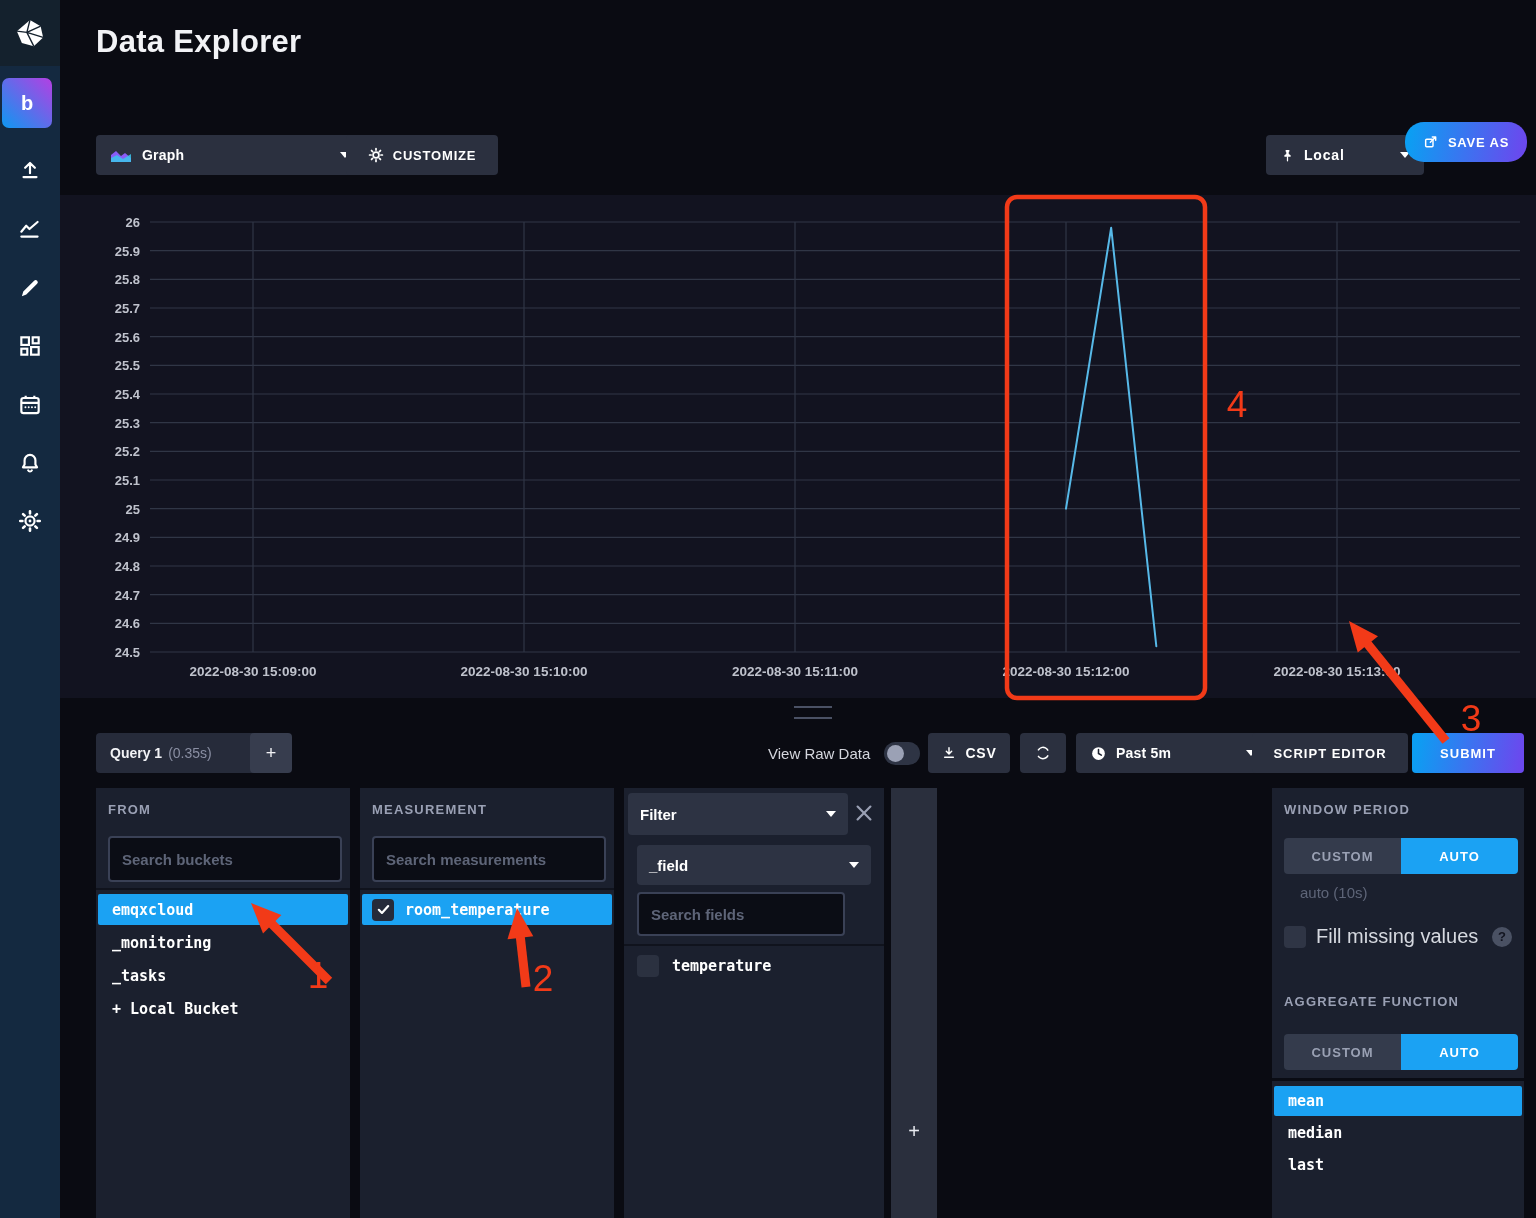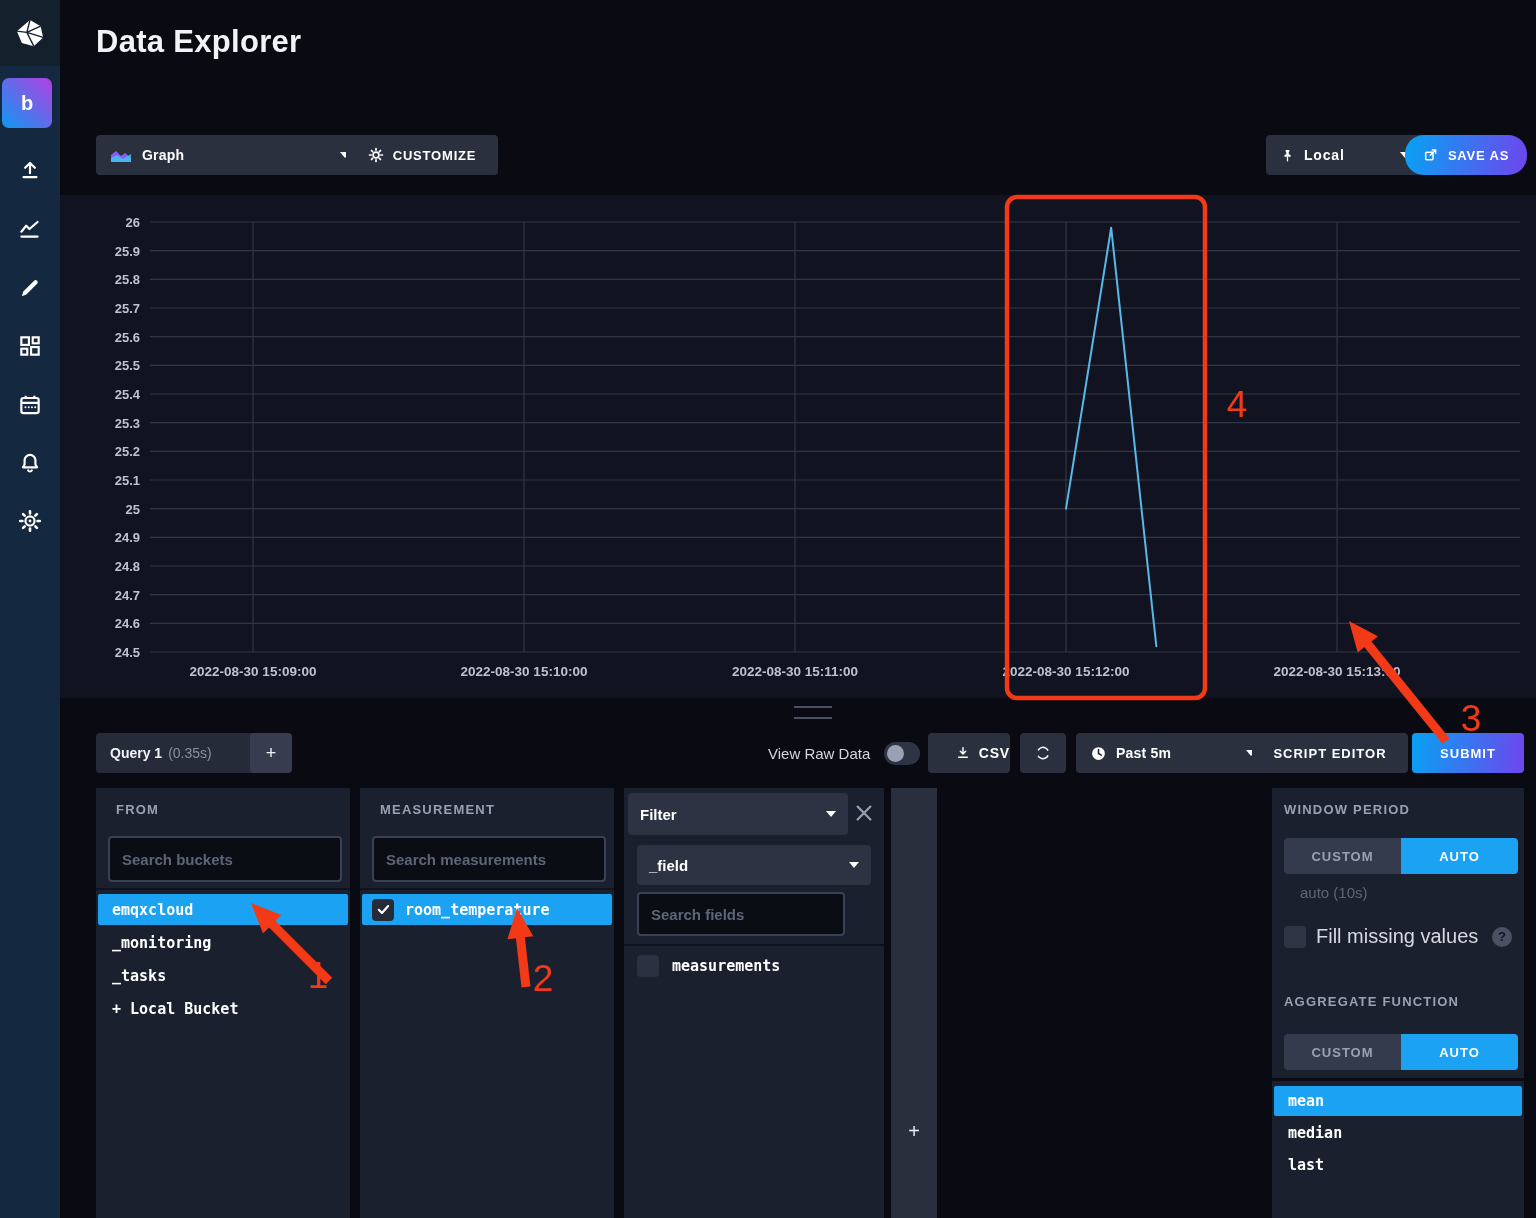--- a/index.html
+++ b/index.html
@@ -17,53 +17,53 @@
   .nav-ic svg{width:26px;height:26px;}
   
   .page-title{left:96px;top:24px;font-size:31px;font-weight:700;letter-spacing:.3px;}
   .btn{height:40px;border-radius:4px;background:#2b303f;display:flex;align-items:center;
        font-size:13px;font-weight:700;letter-spacing:.8px;color:#fff;cursor:pointer;}
   .graph-select{left:96px;top:135px;width:240px;padding:0 14px;gap:10px;font-size:14px;letter-spacing:.2px;}
   .graph-select .caret{margin-left:auto;}
   .customize{left:346px;top:135px;width:152px;justify-content:center;gap:9px;}
   .local{left:1266px;top:135px;width:130px;padding:0 14px;gap:9px;font-size:14px;}
   .local .caret{margin-left:auto;}
-  .saveas{left:1405px;top:135px;width:122px;justify-content:center;gap:9px;
+  .saveas{left:1405px;top:122px;width:122px;justify-content:center;gap:9px;
           background:linear-gradient(100deg,#0c9ef2 5%,#6a49ee 95%);border-radius:19px;}
   .caret{width:0;height:0;border-left:5px solid transparent;border-right:5px solid transparent;
          border-top:6px solid #fff;}
   
   .chart-section{left:60px;top:195px;width:1476px;height:503px;background:#121320;}
   #overlay-svg{left:0;top:0;width:1536px;height:1218px;pointer-events:none;z-index:40;}
   .drag-handle{left:794px;top:706px;width:38px;height:9px;border-top:2px solid #4a5164;border-bottom:2px solid #4a5164;cursor:row-resize;}
   
   .query-tab{left:96px;top:733px;width:148px;height:40px;background:#262b3a;border-radius:4px;
              display:flex;align-items:center;padding:0 14px;gap:6px;font-size:14px;cursor:pointer;}
   .query-tab .dur{color:#8a8fa3;font-weight:400;}
   .query-tab .name{font-weight:700;}
   .add-query{left:250px;top:733px;width:42px;height:40px;background:#373d4e;border-radius:4px;
              display:flex;align-items:center;justify-content:center;font-size:18px;cursor:pointer;}
   .vr-label{left:768px;top:733px;height:40px;display:flex;align-items:center;font-size:15px;color:#d4d6dd;}
   .toggle{left:884px;top:742px;width:36px;height:23px;border-radius:12px;background:#2e3444;cursor:pointer;}
   .toggle .knob{position:absolute;left:3px;top:3px;width:17px;height:17px;border-radius:50%;background:#9ba1b5;}
-  .csv{left:928px;top:733px;width:82px;justify-content:flex-end;gap:8px;font-size:14px;}
+  .csv{left:928px;top:733px;width:82px;justify-content:center;gap:8px;font-size:14px;}
   .refresh{left:1020px;top:733px;width:46px;justify-content:center;}
   .past5m{left:1076px;top:733px;width:166px;padding:0 14px;gap:9px;font-size:14px;letter-spacing:.2px;}
   .past5m .caret{margin-left:auto;}
   .script-ed{left:1252px;top:733px;width:156px;justify-content:center;letter-spacing:1px;}
   .submit{left:1412px;top:733px;width:112px;justify-content:center;letter-spacing:1px;
           background:linear-gradient(100deg,#0c9ef2 5%,#6a49ee 95%);}
   
   .panel{top:788px;height:430px;background:#1b202e;}
   .p-from{left:96px;width:254px;}
   .p-meas{left:360px;width:254px;}
   .p-filter{left:624px;width:260px;}
   .p-add{left:891px;width:46px;background:#2a2f3d;}
   .p-right{left:1272px;width:252px;}
-  .p-head{position:absolute;left:20px;top:14px;font-size:13px;font-weight:700;letter-spacing:1.2px;color:#9aa0b4;}
+  .p-head{position:absolute;left:12px;top:14px;font-size:13px;font-weight:700;letter-spacing:1.2px;color:#9aa0b4;}
   .search{position:absolute;left:12px;top:48px;height:42px;background:#0b0d15;border:2px solid #3a4156;
           border-radius:4px;display:flex;align-items:center;}
   .search input{width:100%;background:transparent;border:none;outline:none;padding:0 12px;
                 font-size:15px;font-weight:600;color:#ec4899;font-family:"Liberation Sans",sans-serif;}
   .search input::placeholder{color:#5e6578;}
   .p-div{position:absolute;left:0;top:100px;width:100%;border-bottom:2px solid #10131d;}
   .list{position:absolute;left:0;top:104px;width:100%;}
   .list-item{height:31px;display:flex;align-items:center;padding-left:14px;
              font-family:"DejaVu Sans Mono",monospace;font-size:15px;font-weight:700;color:#fff;
              cursor:pointer;margin:2px;}
@@ -302,21 +302,21 @@
       <span>_field</span>
       <span class="caret"></span>
     </div>
     <div class="search" style="left:13px;top:104px;width:204px;height:40px">
       <input readonly="" placeholder="Search fields" style="">
     </div>
     <div class="p-div" style="top:156px"></div>
     <div class="list" style="top:160px">
       <div class="list-item" style="gap:13px;padding-left:11px">
         <span class="cb" style="background:#2b3140"></span>
-        <span>measurements</span>
+        <span>temperature</span>
       </div>
     </div>
   </div>
 
   <div class="abs panel p-add">
     <div class="add-card">+</div>
   </div>
 
   <div class="abs panel p-right">
     <div class="p-head" style="left:12px">WINDOW PERIOD</div>

